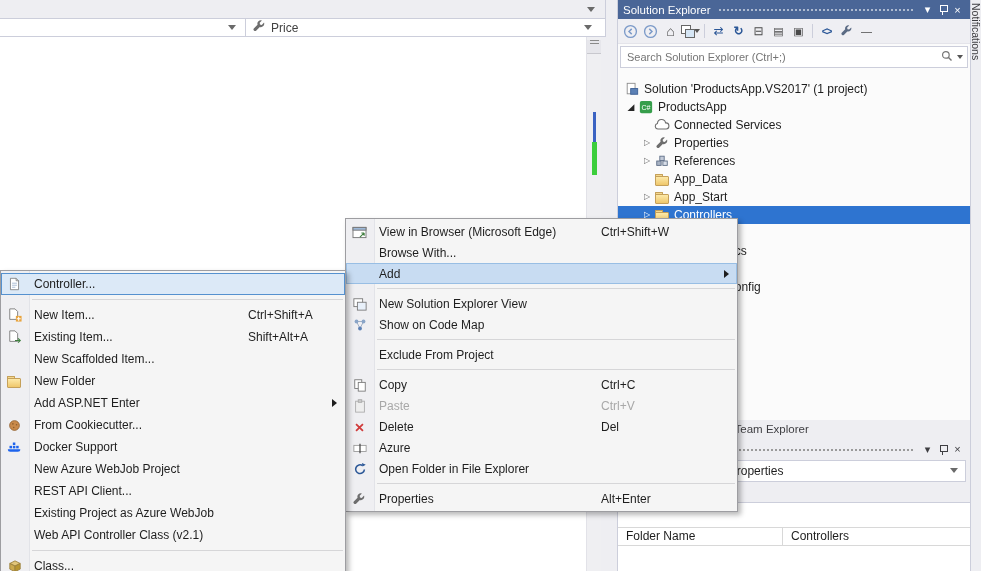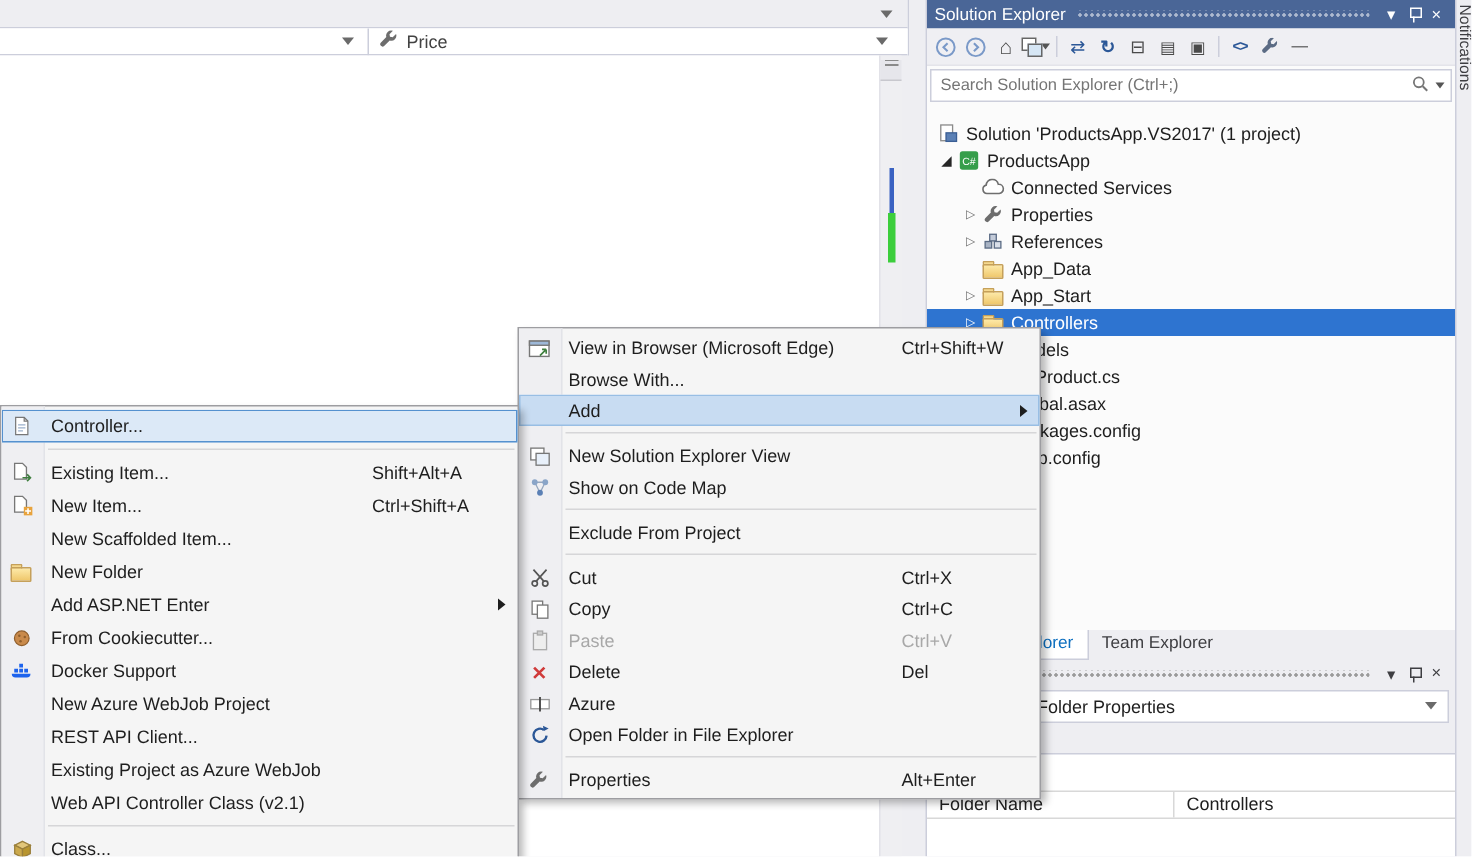--- a/index.html
+++ b/index.html
@@ -87,21 +87,21 @@
   .mi{position:relative;height:21px;display:flex;align-items:center;padding-left:33px;white-space:nowrap}
   .sub .mi{height:22px}
   .mi .ico{position:absolute;left:5px;top:3px;width:17px;height:16px;display:flex;align-items:center;justify-content:center}
   .mi .sc{position:absolute;left:255px}
   .sub .mi .sc{left:247px}
   .mi .sub-arrow{position:absolute;right:8px;top:7px;width:0;height:0;border-top:4px solid transparent;border-bottom:4px solid transparent;border-left:5px solid #1E1E1E}
   .mi.disabled{color:#A8A8A8}
   .mi.hl-add{background:var(--menu-highlight,#C8DCF2);box-shadow:inset 0 0 0 1px #98BEE4}
   .mi.hl-ctrl{background:var(--submenu-highlight,#DCE9F7);box-shadow:inset 0 0 0 1px #5591CF}
   .msep{height:1px;background:#D6D6D8;margin:4px 2px 4px 31px}
-  .main-menu{left:345px;top:218px;width:349px}
+  .main-menu{left:345px;top:218px;width:393px}
   .sub{left:0;top:270px;width:346px;z-index:60}
 </style>
 </head>
 <body>
 
 <div class="stage">
 
   <div class="editor-nav">
     <div class="nav-row1">
       <span></span>
@@ -365,31 +365,20 @@
       <span class="lbl">Show on Code Map</span>
     </div>
     <div class="msep"></div>
     <div class="mi">
       <span class="lbl">Exclude From Project</span>
     </div>
     <div class="msep"></div>
     <div class="mi">
       <span class="ico">
           <svg width="14" height="14" viewBox="0 0 16 16">
-            <path d="M3 2 L11 11 M13 2 L5 11" stroke="#555" stroke-width="1.3" fill="none"></path>
-            <circle cx="4" cy="12.5" r="2" fill="none" stroke="#555" stroke-width="1.3"></circle>
-            <circle cx="12" cy="12.5" r="2" fill="none" stroke="#555" stroke-width="1.3"></circle>
-          </svg>
-        </span>
-      <span class="lbl">Cut</span>
-      <span class="sc">Ctrl+X</span>
-    </div>
-    <div class="mi">
-      <span class="ico">
-          <svg width="14" height="14" viewBox="0 0 16 16">
             <rect x="2" y="2" width="8" height="10" fill="#FFF" stroke="#777"></rect>
             <rect x="6" y="5" width="8" height="10" fill="#FFF" stroke="#777"></rect>
           </svg>
         </span>
       <span class="lbl">Copy</span>
       <span class="sc">Ctrl+C</span>
     </div>
     <div class="mi disabled">
       <span class="ico">
           <svg width="14" height="14" viewBox="0 0 16 16">
@@ -448,36 +437,36 @@
             <path d="M5 7 h6 M5 9.5 h6 M5 12 h4" stroke="#9AB0CC"></path>
           </svg>
         </span>
       <span class="lbl">Controller...</span>
     </div>
     <div class="msep"></div>
     <div class="mi">
       <span class="ico">
           <svg width="14" height="14" viewBox="0 0 16 16">
             <path d="M2 1 H8 L11 4 V13 H2 Z" fill="#FFF" stroke="#777"></path>
+            <rect x="9" y="9" width="6.5" height="6.5" fill="#E8A33D"></rect>
+            <path d="M12.2 10 v4.5 M10 12.2 h4.5" stroke="#FFF" stroke-width="1.2"></path>
+          </svg>
+        </span>
+      <span class="lbl">New Item...</span>
+      <span class="sc">Ctrl+Shift+A</span>
+    </div>
+    <div class="mi">
+      <span class="ico">
+          <svg width="14" height="14" viewBox="0 0 16 16">
+            <path d="M2 1 H8 L11 4 V13 H2 Z" fill="#FFF" stroke="#777"></path>
             <path d="M8 12 h6 M11.5 9.5 l2.5 2.5 -2.5 2.5" stroke="#3F7F3F" fill="none" stroke-width="1.3"></path>
           </svg>
         </span>
       <span class="lbl">Existing Item...</span>
       <span class="sc">Shift+Alt+A</span>
-    </div>
-    <div class="mi">
-      <span class="ico">
-          <svg width="14" height="14" viewBox="0 0 16 16">
-            <path d="M2 1 H8 L11 4 V13 H2 Z" fill="#FFF" stroke="#777"></path>
-            <rect x="9" y="9" width="6.5" height="6.5" fill="#E8A33D"></rect>
-            <path d="M12.2 10 v4.5 M10 12.2 h4.5" stroke="#FFF" stroke-width="1.2"></path>
-          </svg>
-        </span>
-      <span class="lbl">New Item...</span>
-      <span class="sc">Ctrl+Shift+A</span>
     </div>
     <div class="mi">
       <span class="lbl">New Scaffolded Item...</span>
     </div>
     <div class="mi">
       <span class="ico i-folder"></span>
       <span class="lbl">New Folder</span>
     </div>
     <div class="mi">
       <span class="lbl">Add ASP.NET Enter</span>

